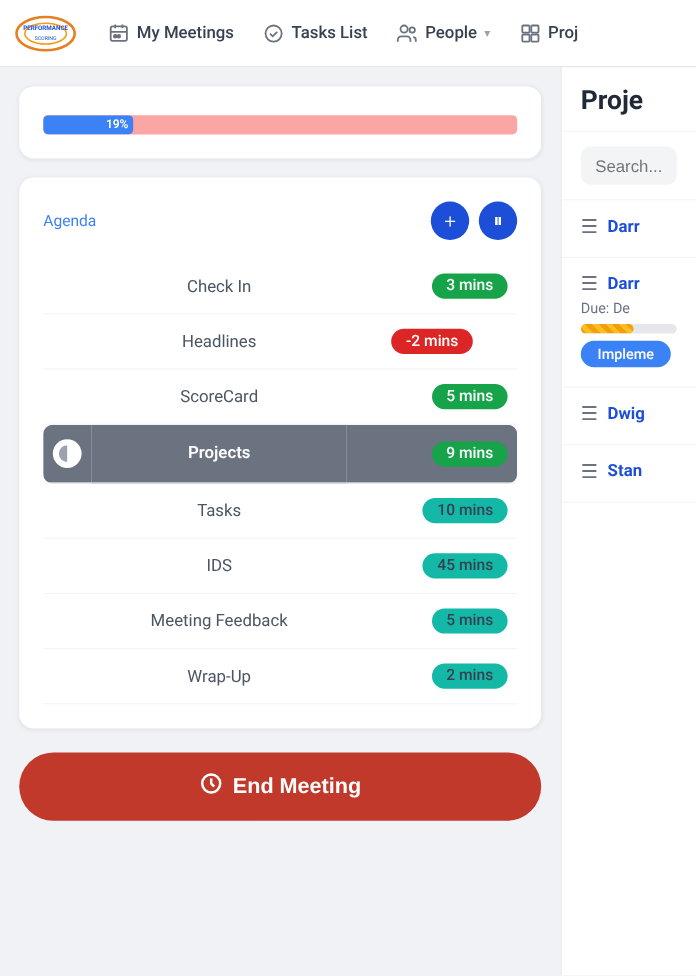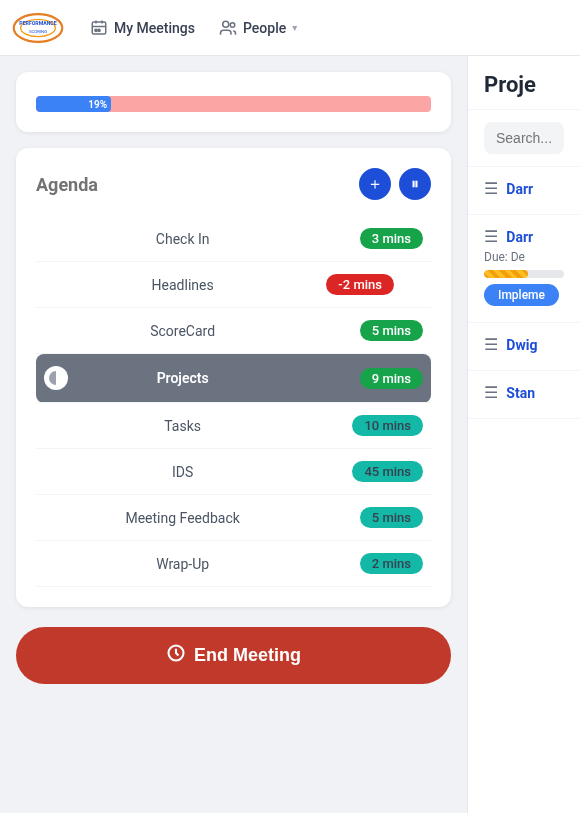--- a/index.html
+++ b/index.html
@@ -134,23 +134,23 @@
       padding: 20px;
       box-shadow: 0 1px 4px rgba(0,0,0,0.08);
     }
     .agenda-header {
       display: flex;
       align-items: center;
       justify-content: space-between;
       margin-bottom: 16px;
     }
     .agenda-title {
-      font-size: 18px;
-      font-weight: 700;
-      color: #737373;
+      font-size: 13px;
+      font-weight: 400;
+      color: #3b82f6;
     }
     .agenda-controls {
       display: flex;
       gap: 8px;
     }
     .agenda-btn {
       width: 32px;
       height: 32px;
       border-radius: 50%;
       border: none;
@@ -368,28 +368,48 @@
             <path d="M8 2v4M16 2v4M3 10h18"></path>
           <circle cx="8" cy="15" r="1.5" fill="#6b7280"></circle>
             <circle cx="12" cy="15" r="1.5" fill="#6b7280"></circle>
         </svg>
       </span>
       <span>My Meetings</span>
     </div>
     <div class="nav-item">
       <span class="nav-icon">
         <svg width="18" height="18" viewBox="0 0 24 24" fill="none" stroke="#6b7280" stroke-width="2">
+          <circle cx="12" cy="12" r="9"></circle>
+            <path d="M8 12l3 3 5-5"></path>
+        </svg>
+      </span>
+      <span>Tasks List</span>
+    </div>
+    <div class="nav-item">
+      <span class="nav-icon">
+        <svg width="18" height="18" viewBox="0 0 24 24" fill="none" stroke="#6b7280" stroke-width="2">
           <circle cx="9" cy="7" r="4"></circle>
             <path d="M2 21v-2a4 4 0 014-4h6a4 4 0 014 4v2"></path>
           <circle cx="18" cy="8" r="3"></circle>
             <path d="M22 21v-2a3 3 0 00-3-3"></path>
         </svg>
       </span>
       <span>People</span>
       <span class="nav-chevron">▾</span>
+    </div>
+    <div class="nav-item">
+      <span class="nav-icon">
+        <svg width="18" height="18" viewBox="0 0 24 24" fill="none" stroke="#6b7280" stroke-width="2">
+          <rect x="3" y="3" width="8" height="8" rx="1"></rect>
+            <rect x="13" y="3" width="8" height="8" rx="1"></rect>
+          <rect x="3" y="13" width="8" height="8" rx="1"></rect>
+            <rect x="13" y="13" width="8" height="8" rx="1"></rect>
+        </svg>
+      </span>
+      <span>Proj</span>
     </div>
   </div>
 </nav>
 
 <div class="main-layout">
 
   <div class="left-panel">
 
     <div class="timer-card">
       <div class="progress-bar-container">

